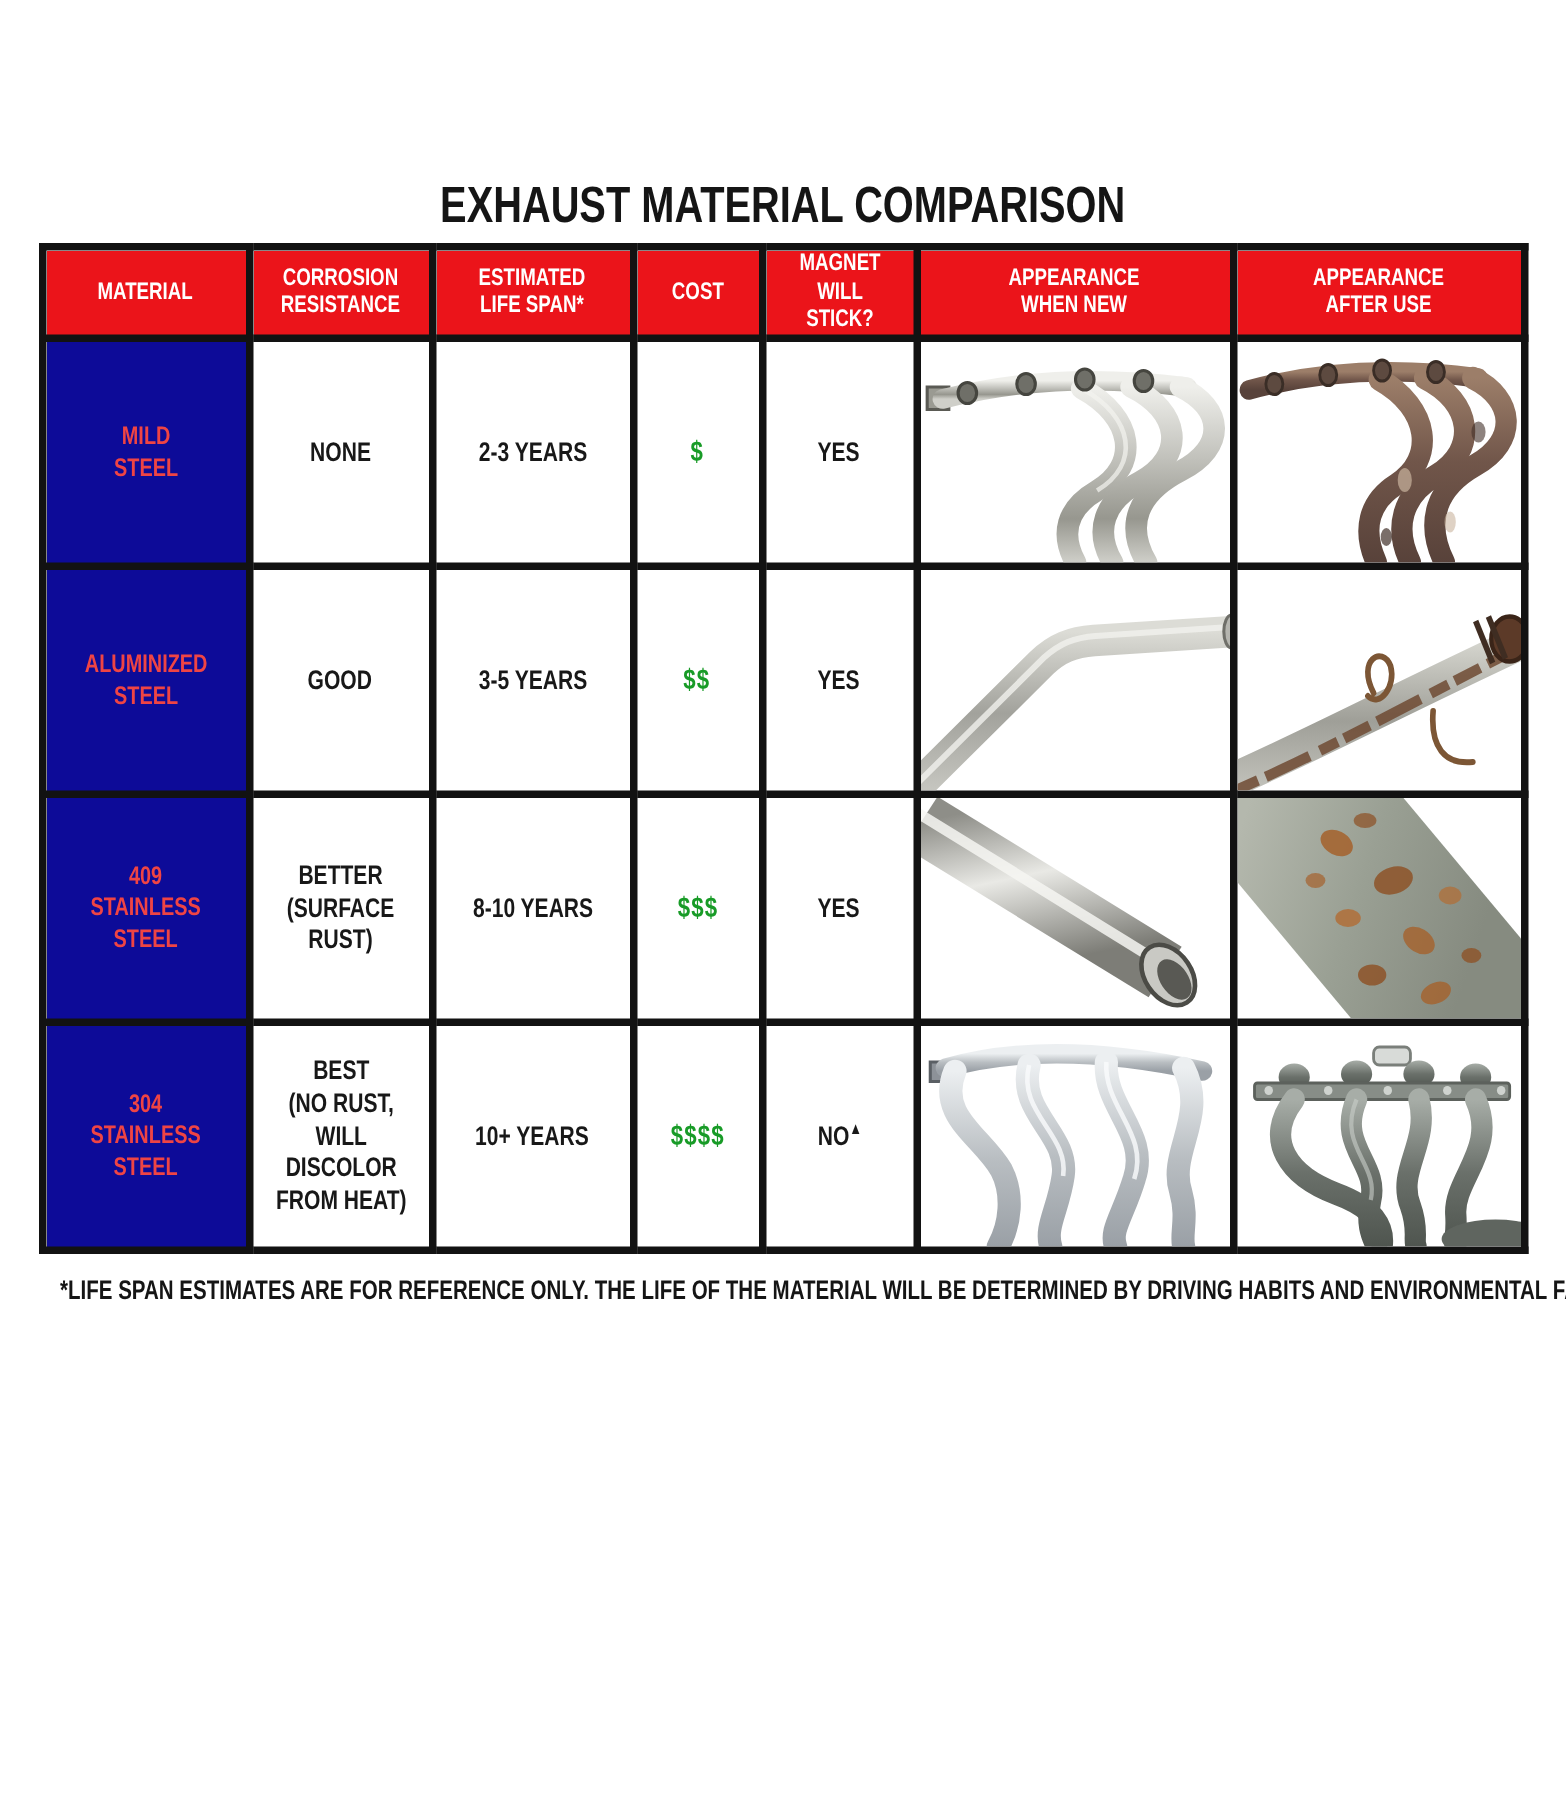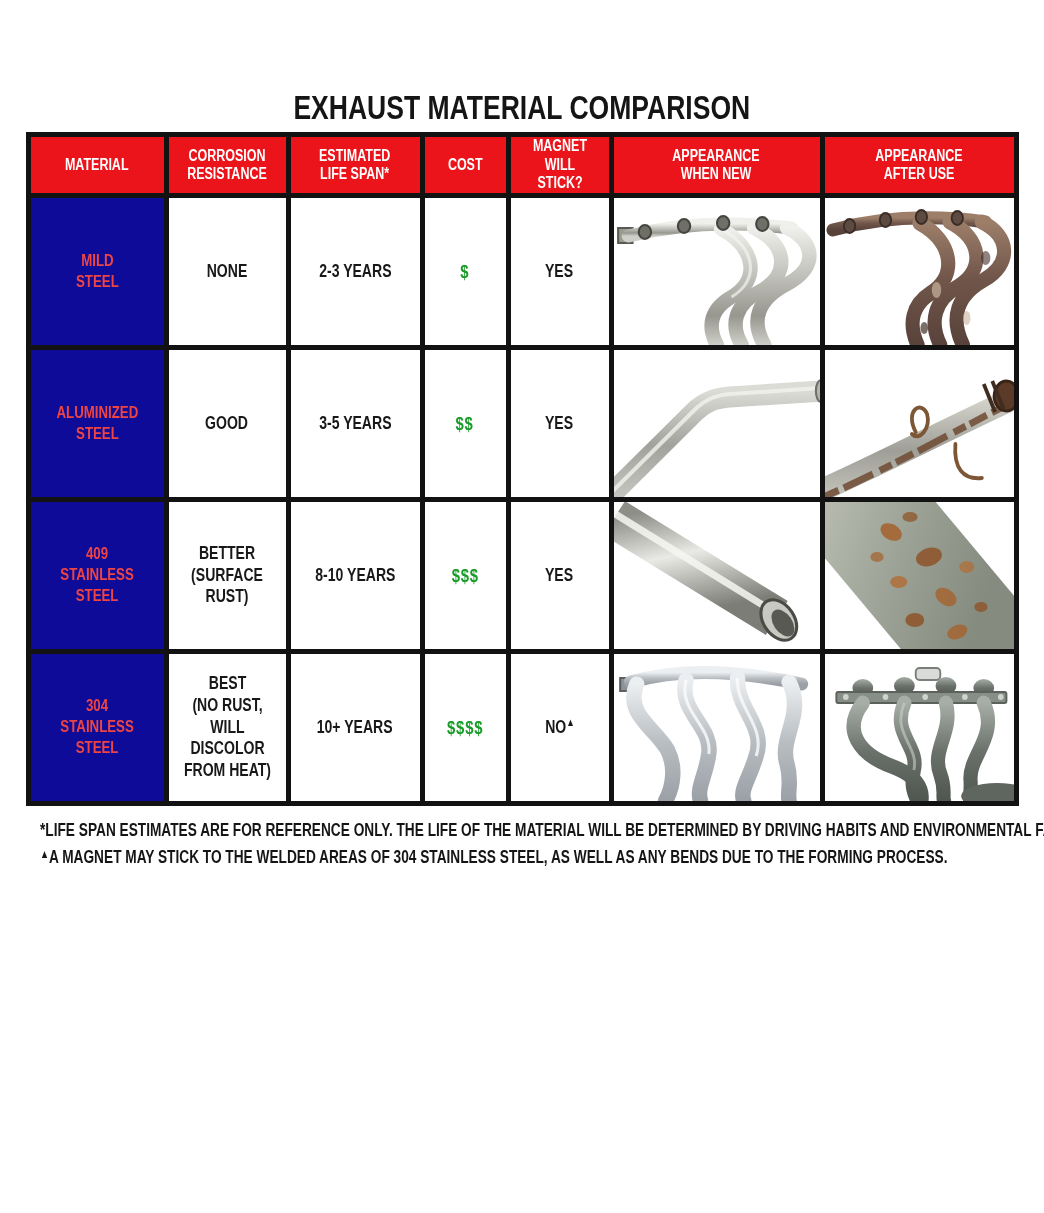--- a/index.html
+++ b/index.html
@@ -1,18 +1,18 @@
 <!DOCTYPE html>
 <html><head>
 <meta charset="utf-8">
 <style>
   html,body{margin:0;padding:0;background:#ffffff;}
   body{width:1044px;height:1213px;font-family:"Liberation Sans",sans-serif;}
   .page{position:relative;width:1044px;height:1213px;background:#fff;overflow:hidden;}
-  .title{padding-top:90px;text-align:center;font-size:34px;font-weight:bold;color:#151515;line-height:1;}
+  .title{padding-top:120px;text-align:center;font-size:34px;font-weight:bold;color:#151515;line-height:1;}
   .narrow{display:inline-block;transform:scaleX(0.78);transform-origin:center;white-space:pre-line;font-weight:bold;}
   table.cmp{border-collapse:collapse;table-layout:fixed;width:988px;margin:8px auto 0;}
   .cmp th,.cmp td{border:5px solid #121212;text-align:center;vertical-align:middle;padding:0;overflow:hidden;}
   .cmp th{background:#eb141a;color:#ffffff;height:56px;font-size:16px;}
   .cmp th .narrow{line-height:1.15;}
   .cmp td{background:#ffffff;color:#181818;font-size:18px;height:147px;}
   .cmp td .narrow{line-height:1.22;}
   td.mat{background:#0d0b98;color:#ef4444;font-size:17px;}
   td.cost .narrow{color:#189b27;font-size:19px;letter-spacing:1px;}
   sup.mark{font-size:11px;vertical-align:7px;line-height:0;}
@@ -262,18 +262,15 @@
         </svg>
       </td>
     </tr>
   </tbody>
     </table>
 
   <div class="footnotes">
     <div class="fn fn1">
       <span class="narrow"><span class="marker">*</span><span>LIFE SPAN ESTIMATES ARE FOR REFERENCE ONLY. THE LIFE OF THE MATERIAL WILL BE DETERMINED BY DRIVING HABITS AND ENVIRONMENTAL FACTORS.</span></span>
     </div>
-    <div class="fn fn2">
-      <span class="narrow"><span class="marker">▲</span><span>A MAGNET MAY STICK TO THE WELDED AREAS OF 304 STAINLESS STEEL, AS WELL AS ANY BENDS DUE TO THE FORMING PROCESS.</span></span>
-    </div>
   </div>
 
 </div>
 
 </body></html>

